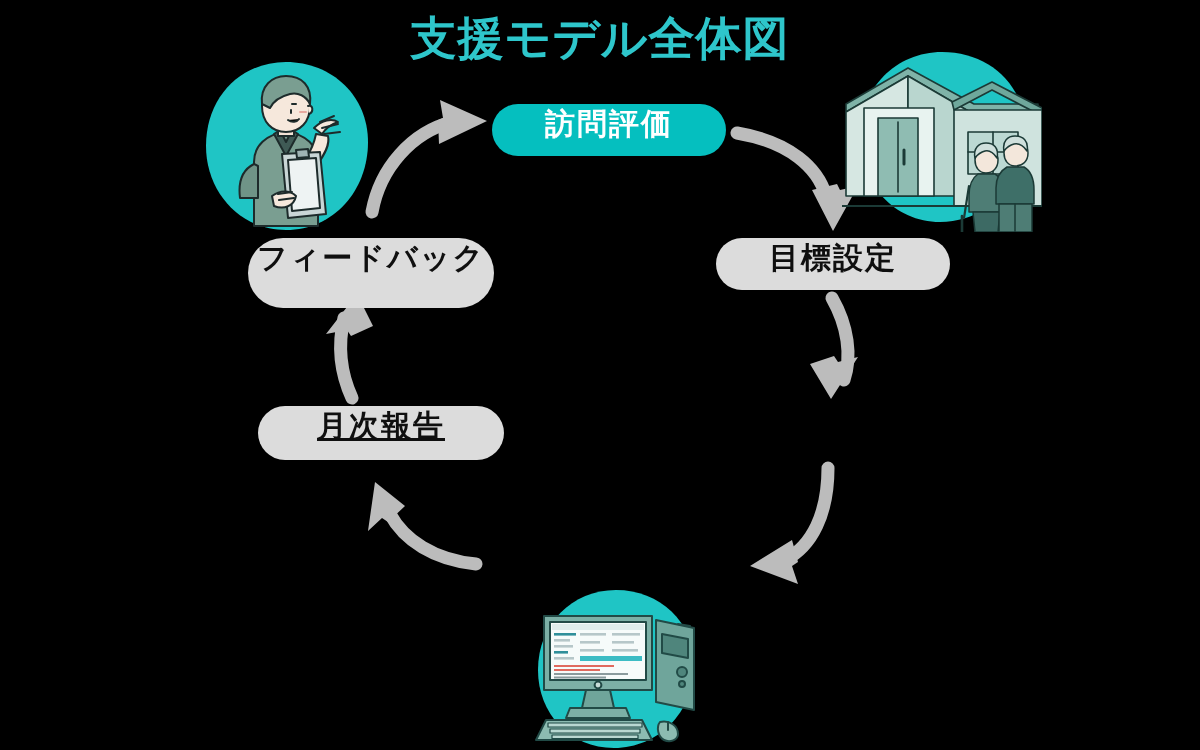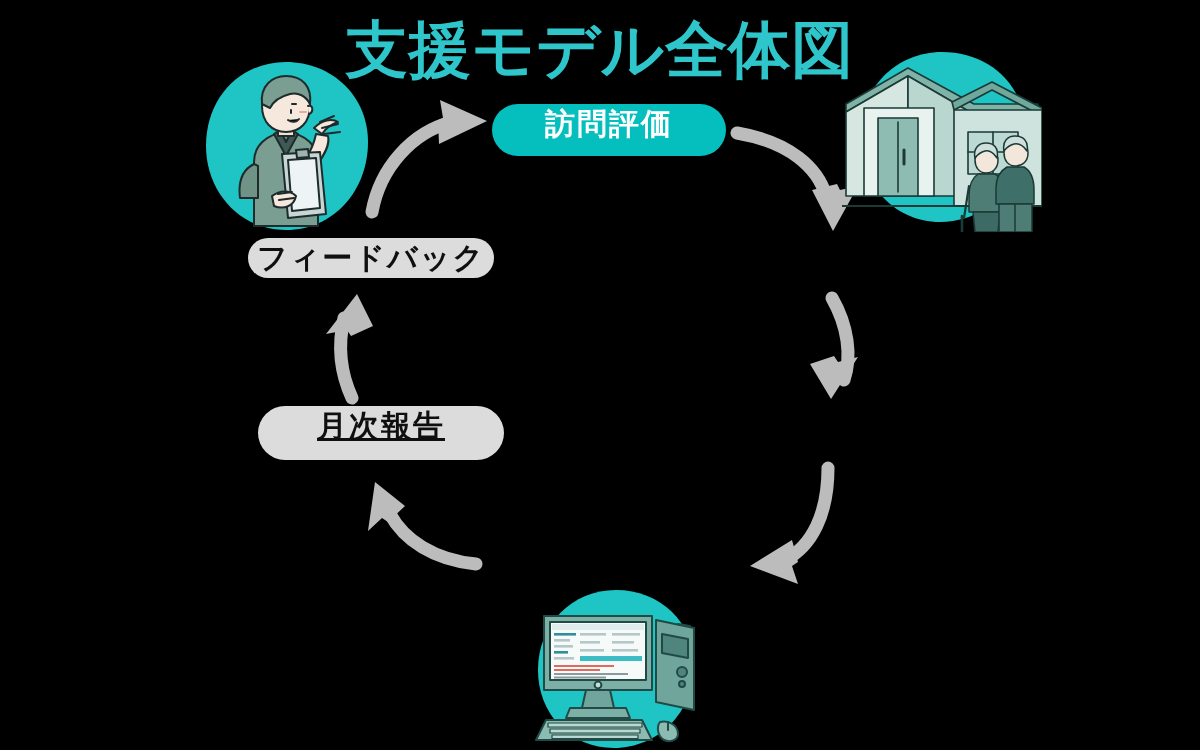--- a/index.html
+++ b/index.html
@@ -24,21 +24,21 @@
   }
 
   
   .title {
     position: absolute;
     left: 0;
     top: 8px;
     width: 1200px;
     text-align: center;
     color: #2ec6cb;
-    font-size: 62px;
+    font-size: 46px;
     font-weight: bold;
     letter-spacing: 1px;
     font-family: "DejaVu Sans", "Liberation Sans", sans-serif;
     white-space: nowrap;
   }
 
   
   .node {
     position: absolute;
     display: flex;
@@ -55,21 +55,21 @@
   .node.accent {
     background: #05bfbf;
     color: #ffffff;
   }
 
   #node-visit     { left: 492px; top: 104px; width: 234px; height: 52px; }
   #node-goal      { left: 716px; top: 238px; width: 234px; height: 52px; }
   #node-plan      { left: 708px; top: 406px; width: 246px; height: 54px; }
   #node-exec      { left: 488px; top: 536px; width: 240px; height: 54px; }
   #node-report    { left: 258px; top: 406px; width: 246px; height: 54px; text-decoration: underline; }
-  #node-feedback  { left: 248px; top: 238px; width: 246px; height: 40px; }
+  #node-feedback  { left: 248px; top: 238px; width: 246px; height: 70px; }
 
   
   .illus {
     position: absolute;
   }
   #illus-caregiver { left: 196px; top: 58px;  width: 180px; height: 180px; }
   #illus-home      { left: 842px; top: 46px;  width: 200px; height: 186px; }
   #illus-computer  { left: 518px; top: 588px; width: 196px; height: 162px; }
 
   .arrows {
@@ -246,20 +246,23 @@
 
       <path d="M142 134 C152 132 160 138 160 146 C160 152 152 155 146 152 C140 149 138 139 142 134 Z" fill="#8cbbb1"></path>
       <path d="M150 134 L150 142" stroke="#214a46"></path>
     </g>
   </svg>
 
   <div class="node accent" id="node-visit">
     <span>訪問評価</span>
   </div>
 
+  <div class="node" id="node-goal">
+    <span>目標設定</span>
+  </div>
 
 
 
   <div class="node" id="node-report">
     <span>月次報告</span>
   </div>
 
   <div class="node" id="node-feedback">
     <span>フィードバック</span>
   </div>

